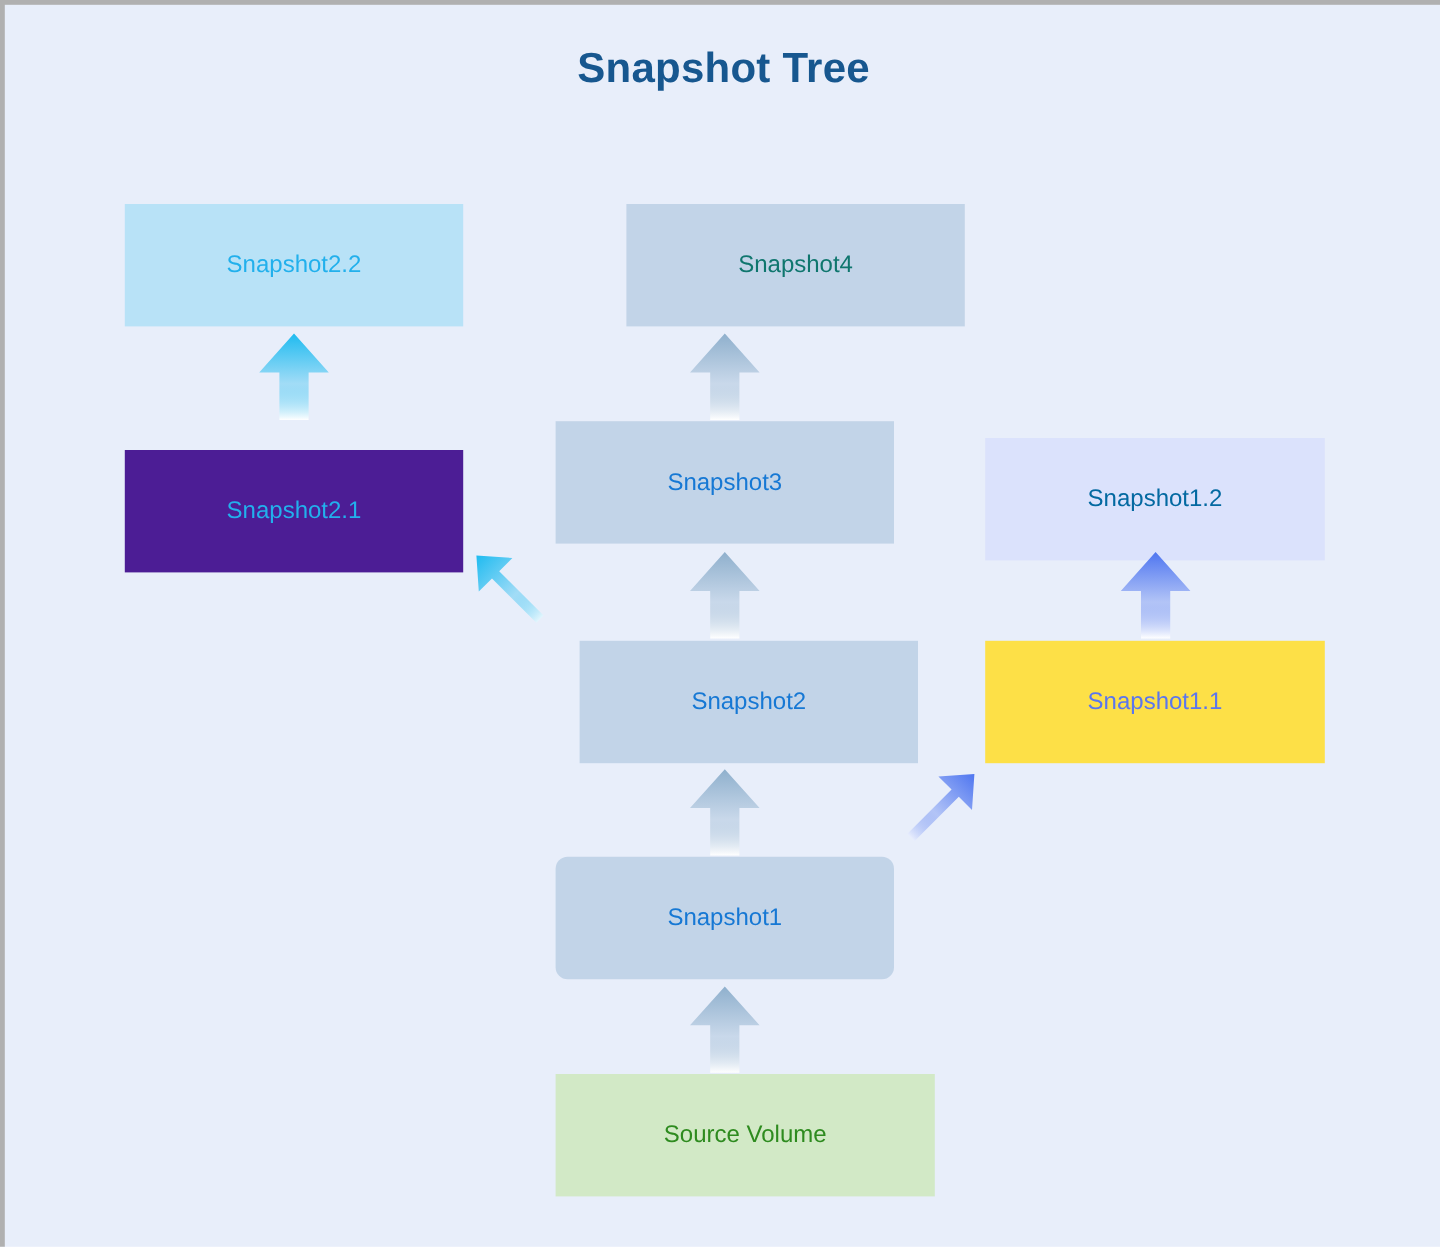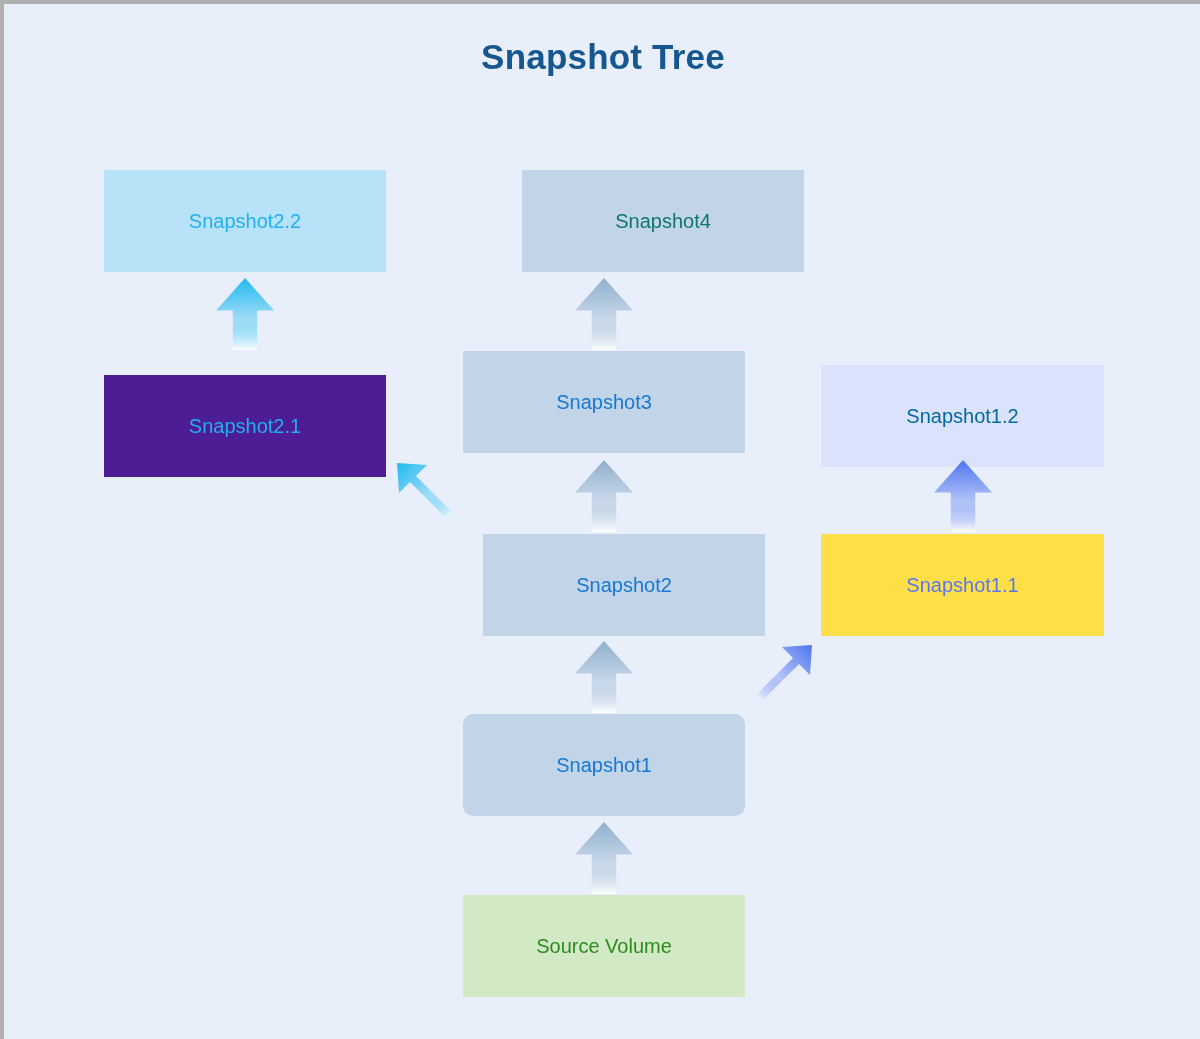--- a/index.html
+++ b/index.html
@@ -82,21 +82,21 @@
       </div>
       <div class="node" style="left: 459px; top: 530px; width: 282px; height: 102px; background: rgb(194, 212, 232); color: rgb(22, 120, 212); margin-left: 20px;">
         <span class="node-label">Snapshot2</span>
       </div>
       <div class="node" style="left: 817px; top: 530px; width: 283px; height: 102px; background: #fde047; color: rgb(91, 118, 239);">
         <span class="node-label">Snapshot1.1</span>
       </div>
       <div class="node" style="left: 459px; top: 710px; width: 282px; height: 102px; background: rgb(194, 212, 232); color: rgb(22, 120, 212); border-radius: 10px;">
         <span class="node-label">Snapshot1</span>
       </div>
-      <div class="node" style="left: 459px; top: 891px; width: 282px; height: 102px; background: rgb(210, 233, 198); color: rgb(46, 139, 31);">
+      <div class="node" style="left: 459px; top: 891px; width: 316px; height: 102px; background: rgb(210, 233, 198); color: rgb(46, 139, 31);">
         <span class="node-label">Source Volume</span>
       </div>
     </div>
   <div id="arrows-layer">
       <div class="arrow-v" style="left: 212px; top: 274px; width: 58px; height: 72px;">
         <svg width="58" height="72" viewBox="0 0 58 72">
           <defs>
             <linearGradient id="grad0" x1="0" y1="0" x2="0" y2="1">
               <stop offset="0%" stop-color="#1fbbf0"></stop>
               <stop offset="58%" stop-color="#1fbbf0" stop-opacity="0.35"></stop>

